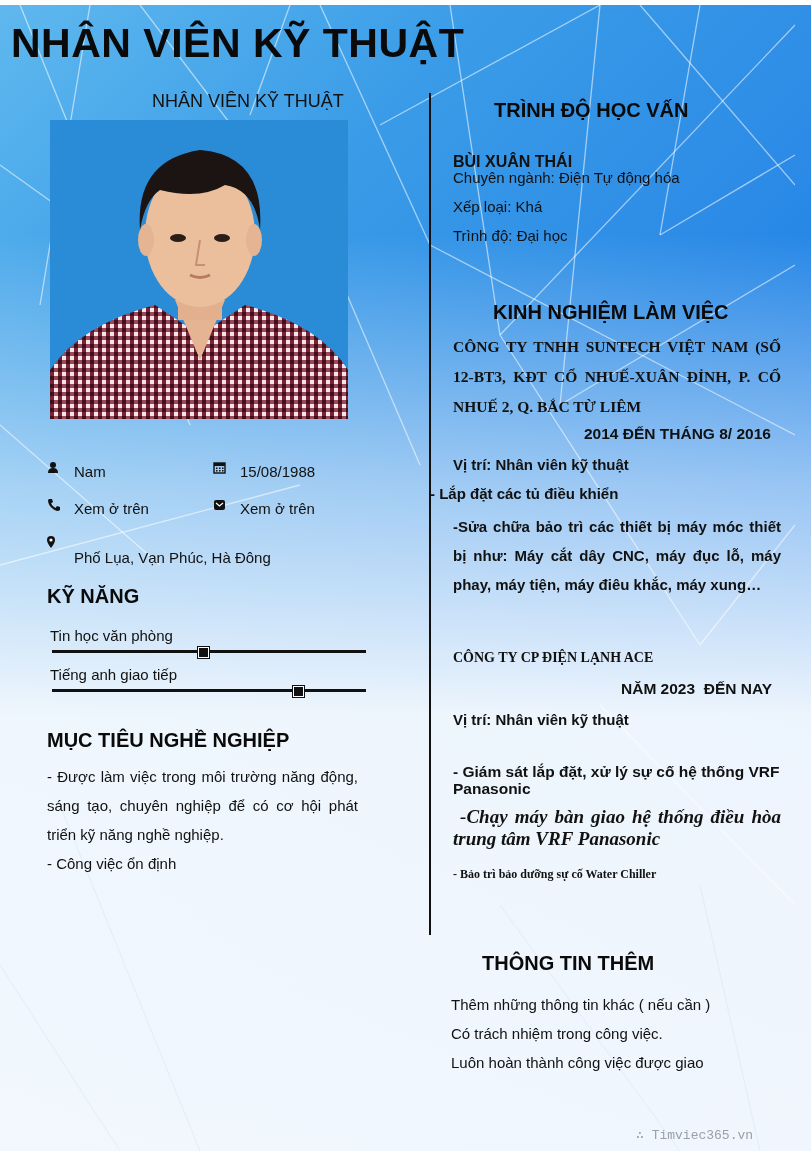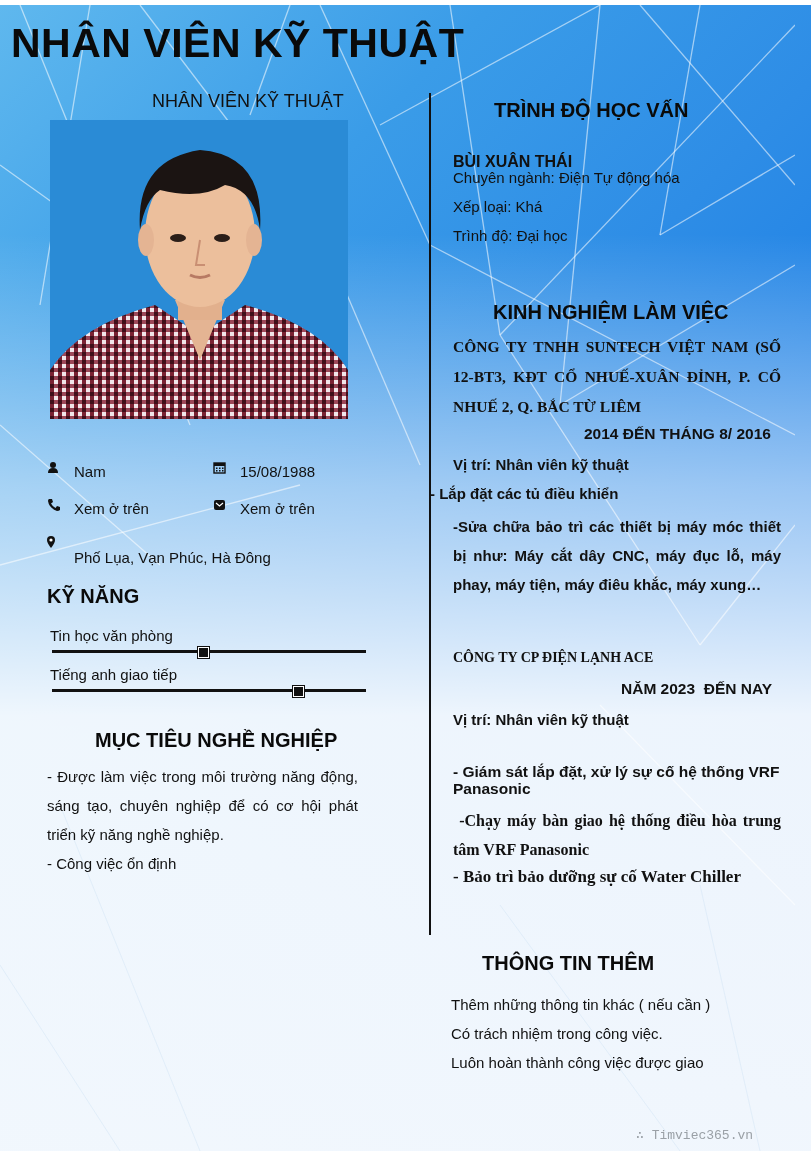--- a/index.html
+++ b/index.html
@@ -134,21 +134,21 @@
   <div class="abs section-h" style="left:47px; top:580px;">KỸ NĂNG</div>
 
   <div class="abs skill-label" style="left:50px; top:622px;">Tin học văn phòng</div>
   <div class="abs slider-track" style="left:52px; top:645px; width:314px;"></div>
   <div class="abs slider-knob" style="left:198px; top:642px;"></div>
 
   <div class="abs skill-label" style="left:50px; top:661px;">Tiếng anh giao tiếp</div>
   <div class="abs slider-track" style="left:52px; top:684px; width:314px;"></div>
   <div class="abs slider-knob" style="left:293px; top:681px;"></div>
 
-  <div class="abs section-h" style="left:47px; top:724px;margin-left:48px;">MỤC TIÊU NGHỀ NGHIỆP</div>
+  <div class="abs section-h" style="left:47px; top:724px;">MỤC TIÊU NGHỀ NGHIỆP</div>
   <div class="abs para" style="left:47px; top:844px; width:311px;">-  Công việc ổn định</div>
   <div class="abs para" style="left:47px; top:757px; width:311px;">-  Được làm việc trong môi trường năng động, sáng tạo, chuyên nghiệp để có cơ hội phát triển kỹ năng nghề nghiệp.</div>
 
   <div class="abs divider"></div>
 
   <div class="abs section-h" style="left:494px; top:94px;">TRÌNH ĐỘ HỌC VẤN</div>
   <div class="abs rt bold" style="left:453px; top:128px; font-size:16px;margin-top:20px;">BÙI XUÂN THÁI</div>
   <div class="abs rt" style="left:453px; top:164px;">Chuyên ngành: Điện Tự động hóa</div>
   <div class="abs rt" style="left:453px; top:193px;">Xếp loại: Khá</div>
   <div class="abs rt" style="left:453px; top:222px;">Trình độ: Đại học</div>
@@ -158,22 +158,22 @@
   <div class="abs serif bold" style="left:453px; top:327px; width:328px; font-size:15.5px; line-height:30px; text-align:justify;">CÔNG TY TNHH SUNTECH VIỆT NAM (SỐ 12-BT3, KĐT CỔ NHUẾ-XUÂN ĐỈNH, P. CỔ NHUẾ 2, Q. BẮC TỪ LIÊM</div>
   <div class="abs rt bold" style="left:584px; top:420px; font-size:15.5px;">2014 ĐẾN THÁNG 8/ 2016</div>
   <div class="abs rt bold" style="left:453px; top:451px;">Vị trí: Nhân viên kỹ thuật</div>
   <div class="abs rt bold" style="left:430px; top:480px;">- Lắp đặt các tủ điều khiển</div>
   <div class="abs bold" style="left:453px; top:507px; width:328px; font-size:15px; line-height:29px; text-align:justify;">-Sửa chữa bảo trì các thiết bị máy móc thiết bị như: Máy cắt dây CNC, máy đục lỗ, máy phay, máy tiện, máy điêu khắc, máy xung…</div>
 
   <div class="abs serif bold" style="left:453px; top:645px; font-size:14px; white-space:nowrap;">CÔNG TY CP ĐIỆN LẠNH ACE</div>
   <div class="abs rt bold" style="left:621px; top:675px; font-size:15.5px; white-space:pre;">NĂM 2023  ĐẾN NAY</div>
   <div class="abs rt bold" style="left:453px; top:706px;">Vị trí: Nhân viên kỹ thuật</div>
   <div class="abs bold" style="left:453px; top:758px; width:328px; font-size:15.5px; line-height:17px;">- Giám sát lắp đặt, xử lý sự cố hệ thống VRF Panasonic</div>
-  <div class="abs serif bold" style="left:453px; top:801px; width:328px; font-size:16px; line-height:29px; text-align:justify; white-space:pre-wrap;"> -Chạy máy bàn giao hệ thống điều hòa trung tâm VRF Panasonic</div>
-  <div class="abs serif bold" style="left:453px; top:862px; font-size:17px; white-space:nowrap;">- Bảo trì bảo dưỡng sự cố Water Chiller</div>
+  <div class="abs serif bold" style="left:453px; top:801px; width:328px; font-size:19px; line-height:22px; text-align:justify; white-space:pre-wrap;font-style:italic;"> -Chạy máy bàn giao hệ thống điều hòa trung tâm VRF Panasonic</div>
+  <div class="abs serif bold" style="left:453px; top:862px; font-size:12px; white-space:nowrap;">- Bảo trì bảo dưỡng sự cố Water Chiller</div>
 
   <div class="abs section-h" style="left:482px; top:947px;">THÔNG TIN THÊM</div>
   <div class="abs rt" style="left:451px; top:991px;">Thêm những thông tin khác ( nếu cần )</div>
   <div class="abs rt" style="left:451px; top:1020px;">Có trách nhiệm trong công việc.</div>
   <div class="abs rt" style="left:451px; top:1049px;">Luôn hoàn thành công việc được giao</div>
 
   <div class="abs watermark" style="left:636px; top:1122px;">∴ Timviec365.vn</div>
 </div>
 
 </body></html>

